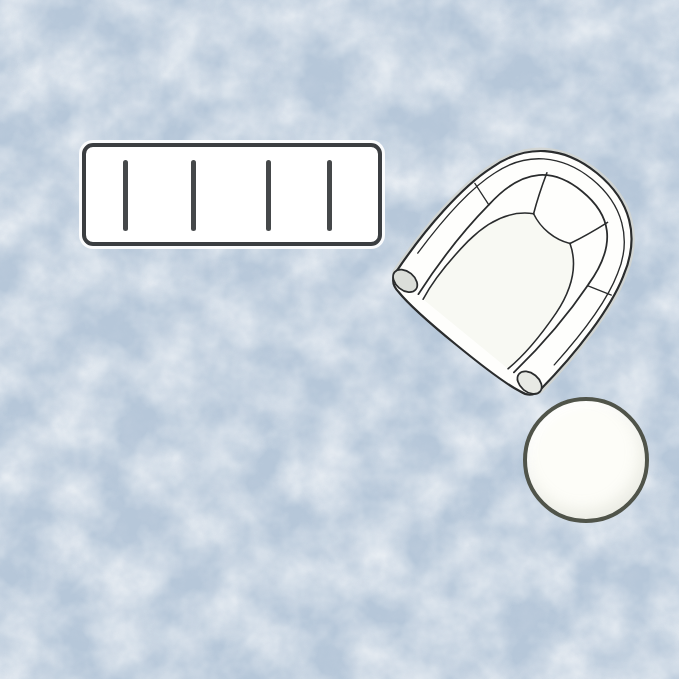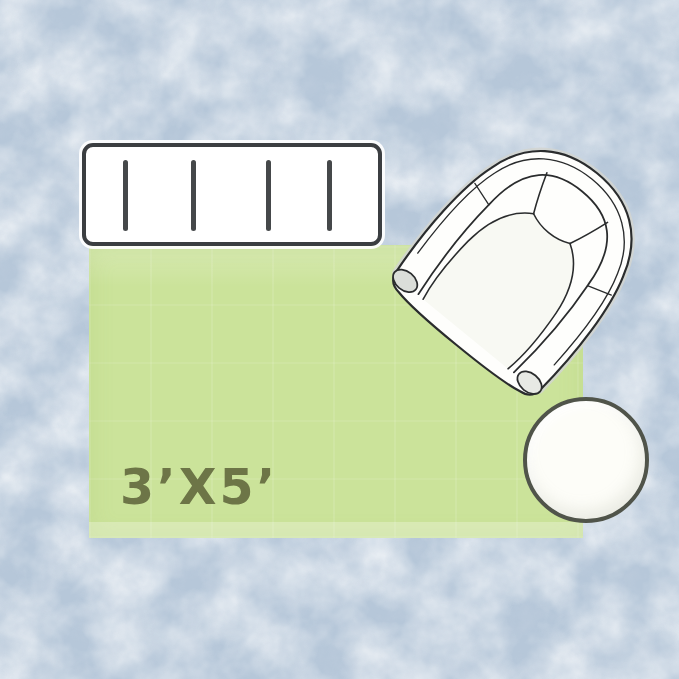--- a/index.html
+++ b/index.html
@@ -63,24 +63,20 @@
       <filter id="texDark" x="0%" y="0%" width="100%" height="100%">
         <feTurbulence type="fractalNoise" baseFrequency="0.05" numOctaves="4" seed="4"></feTurbulence>
         <feColorMatrix type="matrix" values="0 0 0 0 0.55   0 0 0 0 0.63   0 0 0 0 0.74   0 1.4 0 0 -0.55"></feColorMatrix>
       </filter>
     </defs>
     <rect width="679" height="679" fill="#b6c7d9"></rect>
     <rect width="679" height="679" filter="url(#texLight)" opacity="0.75"></rect>
     <rect width="679" height="679" filter="url(#texDark)" opacity="0.5"></rect>
   </svg>
 
-  <div id="rug" class="abs">
-    <div id="rug-fringe"></div>
-    <div id="rug-label">3’X5’</div>
-  </div>
 
   <div id="console" class="abs">
     <div class="slat" id="slat-1"></div>
     <div class="slat" id="slat-2"></div>
     <div class="slat" id="slat-3"></div>
     <div class="slat" id="slat-4"></div>
   </div>
 
   <svg id="chair-svg" class="abs" width="320" height="320" viewBox="0 0 320 320" aria-hidden="true">
     <g transform="translate(118,211) rotate(39.3) scale(0.98) translate(-120,-222)" stroke-linecap="round" stroke-linejoin="round">

